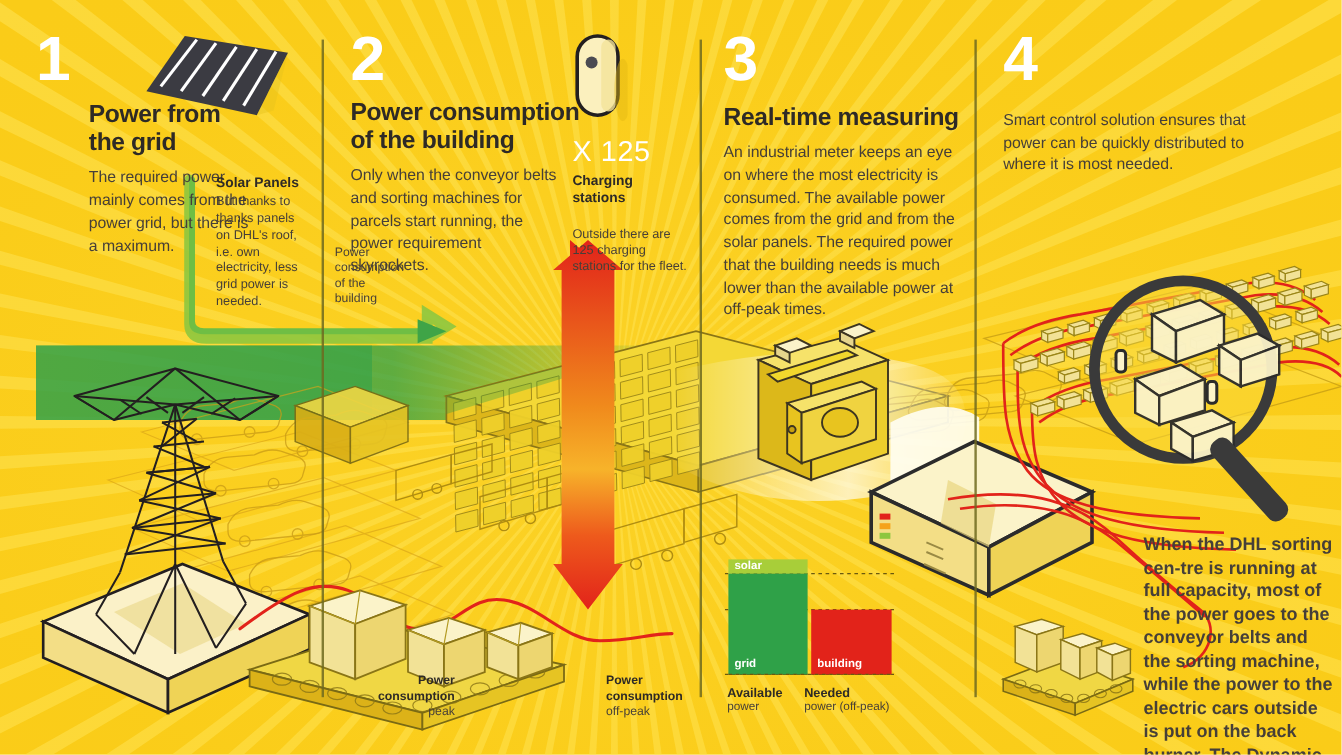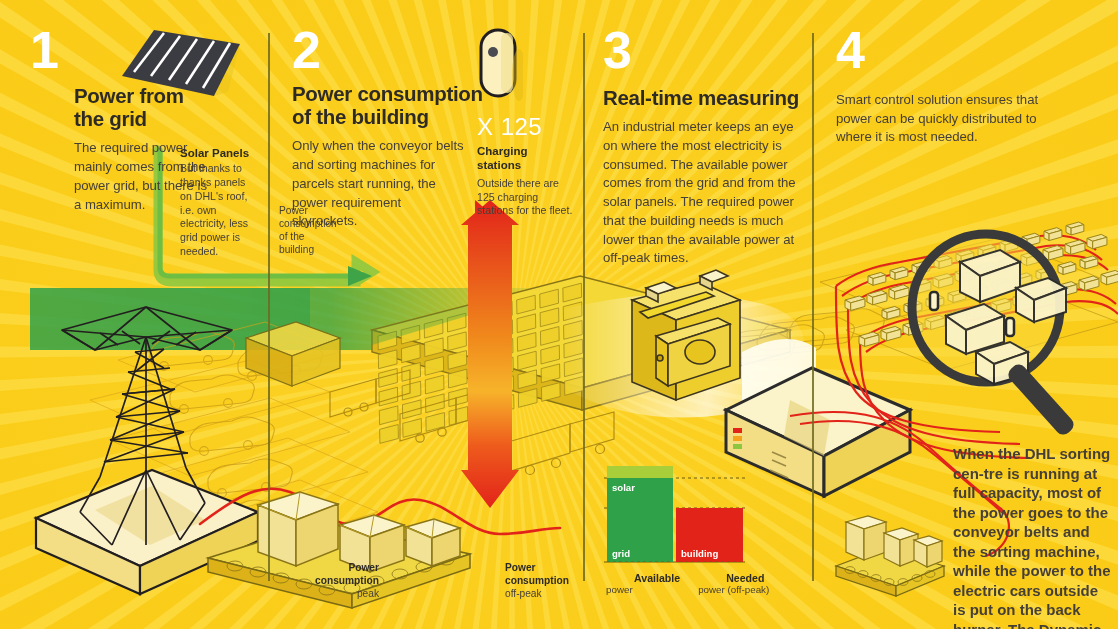--- a/index.html
+++ b/index.html
@@ -28,21 +28,21 @@
     letter-spacing:-.05px;
   }
   .sub-h{font-size:11.5px;font-weight:700;color:#2e2a26;line-height:1.25;}
   .sub-b{font-size:10.6px;line-height:1.3;color:#463f38;}
   .cap{font-size:10.2px;line-height:1.27;color:#463f38;}
   .cap-b{font-size:10.2px;line-height:1.27;color:#2e2a26;font-weight:700;}
   .x125{font-size:24px;color:#fff;font-weight:500;letter-spacing:.5px;}
   .tiny{font-size:15px;line-height:1.3;color:#463f38;font-weight:bold;}
 
   .barlabel{font-size:9.6px;font-weight:700;color:#fff;}
-  .legend-h{font-size:10.6px;font-weight:700;color:#2e2a26;margin-left:28px;}
+  .legend-h{font-size:10.6px;font-weight:700;color:#2e2a26;}
   .legend-b{font-size:9.8px;color:#463f38;}
   svg{display:block;}
 </style>
 </head>
 <body>
 
 <div id="stage">
 
   <svg id="rays" width="1118" height="629" viewBox="0 0 1118 629">
     <defs>
@@ -649,21 +649,21 @@
       <line x1="0" y1="12" x2="142" y2="12" stroke="#6b5a0f" stroke-width="1" stroke-dasharray="3 3"></line>
       <line x1="0" y1="42" x2="142" y2="42" stroke="#6b5a0f" stroke-width="1" stroke-dasharray="3 3"></line>
       <line x1="0" y1="96" x2="142" y2="96" stroke="#6b5a0f" stroke-width="1" stroke-dasharray="3 3"></line>
 
       <rect x="3" y="0" width="66" height="12" fill="#A8CE39"></rect>
       <rect x="3" y="12" width="66" height="84" fill="#2FA148"></rect>
 
       <rect x="72" y="42" width="67" height="54" fill="#E2231A"></rect>
       <line x1="3" y1="96" x2="139" y2="96" stroke="#6b5a0f" stroke-width="1" stroke-dasharray="3 3"></line>
     </svg>
-    <div class="barlabel" style="position:absolute;left:8px;top:16px;">solar</div>
+    <div class="barlabel" style="position:absolute;left:8px;top:0px;">solar</div>
     <div class="barlabel" style="position:absolute;left:8px;top:82px;">grid</div>
     <div class="barlabel" style="position:absolute;left:77px;top:82px;">building</div>
   </div>
   <div style="position:absolute;left:606px;top:572px;">
     <div style="display:flex;gap:18px;">
       <div>
         <div class="legend-h">Available</div>
         <div class="legend-b">power</div>
       </div>
       <div>
@@ -716,21 +716,21 @@
 
     <svg style="position:absolute;top:27px;left:185px;" width="46" height="74" viewBox="0 0 46 74">
       <rect x="4" y="3" width="34" height="66" rx="17" fill="#FBF0BE" stroke="#231f20" stroke-width="3"></rect>
       <rect x="24" y="6" width="12" height="60" rx="6" fill="#F4E49A" opacity="0.8"></rect>
       <circle cx="16" cy="25" r="5" fill="#4B4B52"></circle>
       <ellipse cx="42" cy="48" rx="7" ry="26" fill="#E3B915" opacity="0.45"></ellipse>
     </svg>
     <div class="x125" style="position:absolute;top:113px;left:185px;">X 125</div>
     <div style="position:absolute;top:144px;left:185px;width:96px;">
       <div class="sub-h">Charging stations</div>
-      <div class="sub-b" style="margin-top:4px;">Outside there are 125 charging stations for the fleet.</div>
+      <div class="sub-b" style="margin-top:16px;">Outside there are 125 charging stations for the fleet.</div>
     </div>
 
     <div style="position:absolute;top:205px;left:-13px;width:70px;" class="cap">
       <div>Power</div>
       <div>consumption</div>
       <div>of the</div>
       <div>building</div>
     </div>
   </div>
 

